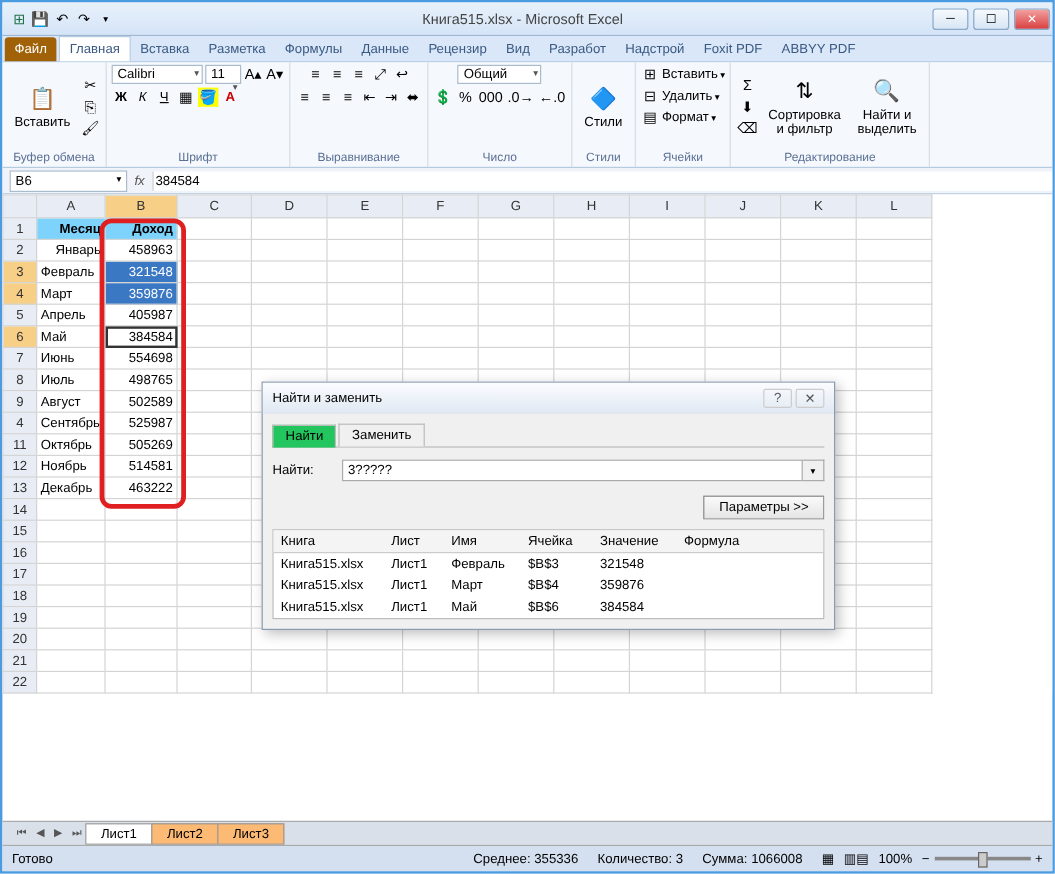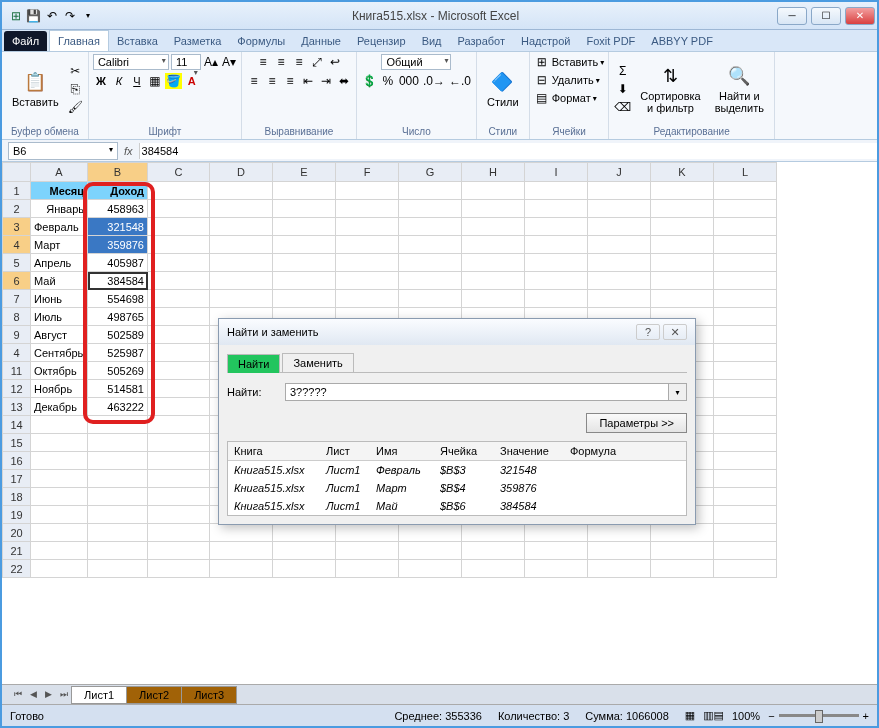--- a/index.html
+++ b/index.html
@@ -10,39 +10,39 @@
 .qa-toolbar { display: flex; align-items: center; gap: 2px; padding-left: 6px; }
 .qa-toolbar .icon { width: 16px; height: 16px; display: flex; align-items: center; justify-content: center; font-size: 12px; }
 .titlebar .title { flex: 1; text-align: center; color: #444; font-size: 12px; }
 .winbtns { display: flex; }
 .winbtns .btn { width: 30px; height: 18px; margin: 2px; border: 1px solid #8aa8c8; background: linear-gradient(#f5f9fd,#d8e6f5); display: flex; align-items: center; justify-content: center; font-size: 10px; border-radius: 3px; }
 .winbtns .close { background: linear-gradient(#f3a0a0,#d94040); color: #fff; }
 
 
 .ribbon-tabs { height: 22px; background: #d9e7f8; display: flex; align-items: flex-end; border-bottom: 1px solid #b5cbe0; }
 .ribbon-tabs .tab { padding: 4px 8px; font-size: 11px; color: #3b5a82; cursor: default; }
-.ribbon-tabs .tab.file { background: #0f172a; color: #fff; border-radius: 3px 3px 0 0; margin: 0 2px; }
+.ribbon-tabs .tab.file { background: #a16207; color: #fff; border-radius: 3px 3px 0 0; margin: 0 2px; }
 .ribbon-tabs .tab.active { background: #fff; border: 1px solid #b5cbe0; border-bottom: none; }
 
 
 .ribbon { height: 88px; background: #f5f8fc; display: flex; border-bottom: 1px solid #b5cbe0; }
 .ribbon-group { border-right: 1px solid #d4dde8; padding: 2px 4px; display: flex; flex-direction: column; justify-content: space-between; }
 .ribbon-group .label { text-align: center; font-size: 10px; color: #5a7095; padding-top: 2px; }
 .ribbon-group .controls { display: flex; flex: 1; align-items: center; gap: 2px; }
 .big-btn { display: flex; flex-direction: column; align-items: center; padding: 2px 6px; gap: 2px; font-size: 10px; }
 .big-btn .icon { width: 24px; height: 24px; display: flex; align-items: center; justify-content: center; font-size: 18px; }
 .small-grid { display: flex; flex-direction: column; gap: 2px; }
 .small-row { display: flex; gap: 2px; align-items: center; }
 .small-btn { min-width: 16px; height: 16px; border: 1px solid transparent; display: flex; align-items: center; justify-content: center; font-size: 12px; }
 .combo { border: 1px solid #abc; background: #fff; padding: 1px 14px 1px 4px; font-size: 11px; position: relative; }
 .combo::after { content: "▾"; position: absolute; right: 2px; font-size: 8px; color: #555; }
 
 
 .formula-bar { height: 22px; display: flex; align-items: center; border-bottom: 1px solid #b5cbe0; background: #f0f4fa; }
-.name-box { width: 110px; border: 1px solid #abc; background: #fff; margin: 16px 6px; padding: 2px 4px; display: flex; justify-content: space-between; text-align: right; }
+.name-box { width: 98px; border: 1px solid #abc; background: #fff; margin: 16px 6px; padding: 2px 4px; display: flex; justify-content: space-between; text-align: right; }
 .fx-label { font-style: italic; font-size: 11px; color: #555; margin-right: 6px; }
 .formula-input { flex: 1; border: none; padding: 2px; background: #fff; border-left: 1px solid #ccc; }
 
 
 .sheet { position: relative; background: #fff; }
 .sheet table { border-collapse: collapse; }
 .sheet th, .sheet td { border: 1px solid #d4d4d4; text-align: right; font-size: 11px; height: 18px; }
 .sheet .rowhdr { width: 28px; text-align: center; background: #e8edf5; color: #333; font-weight: normal; }
 .sheet .colhdr { background: #e8edf5; color: #333; font-weight: normal; text-align: center; height: 19px; }
 .sheet .colhdr.sel { background: #f8cf87; }
@@ -68,29 +68,29 @@
 .dlg-row .field { flex: 1; display: flex; }
 .dlg-row input { flex: 1; border: 1px solid #aaa; padding: 2px 4px; font-size: 11px; }
 .dlg-row .dd { width: 18px; border: 1px solid #aaa; border-left: none; display: flex; align-items: center; justify-content: center; font-size: 8px; }
 .dlg-buttons { display: flex; justify-content: flex-end; gap: 6px; margin-top: 14px; }
 .dlg-buttons button, .params-btn { padding: 3px 12px; border: 1px solid #888; background: linear-gradient(#fafafa,#e4e4e4); font-size: 11px; }
 .params-btn { float: right; margin-top: 6px; }
 .results { border: 1px solid #bbb; background: #fff; margin-top: 8px; }
 .results-hdr { display: flex; background: #f4f4f4; border-bottom: 1px solid #ccc; font-size: 11px; }
 .results-hdr div, .results-row div { padding: 3px 6px; }
 .rc-book{width:92px}.rc-sheet{width:50px}.rc-name{width:64px}.rc-cell{width:60px}.rc-val{width:70px}.rc-form{width:70px}
-.results-row { display: flex; font-size: 11px; font-style: italic; }
+.results-row { display: flex; font-size: 11px; }
 .results-footer { padding: 4px 6px; font-size: 11px; background: #f8f8f8; }
 
 
 .sheet-tabs { position: absolute; bottom: 22px; left: 0; right: 0; height: 20px; background: #d9e0ea; display: flex; align-items: center; padding-left: 8px; gap: 0; border-top: 1px solid #aaa; }
 .sheet-tabs .nav { display: flex; gap: 0; }
 .sheet-tabs .nav span { padding: 1px 4px; font-size: 9px; color: #555; }
 .sheet-tabs .stab { padding: 2px 12px; background: #fff; border: 1px solid #999; margin-left: -1px; font-size: 11px; }
-.sheet-tabs .stab:not(.active) { background: #a16207; }
+.sheet-tabs .stab:not(.active) { background: #fdba74; }
 
 
 .statusbar { position: absolute; bottom: 0; left: 0; right: 0; height: 22px; background: #d4e0f0; display: flex; align-items: center; padding: 0 8px; font-size: 11px; border-top: 1px solid #aaa; }
 .statusbar .sp { flex: 1; }
 .statusbar .stat { margin: 0 8px; }
 .zoom { display: flex; align-items: center; gap: 4px; }
 .zoom-track { width: 80px; height: 3px; background: #888; position: relative; }
 .zoom-track::before { content: ""; position: absolute; left: 50%; top: -4px; width: 6px; height: 11px; background: #ccc; border: 1px solid #666; transform: translateX(-50%); }
 </style>
 </head>

